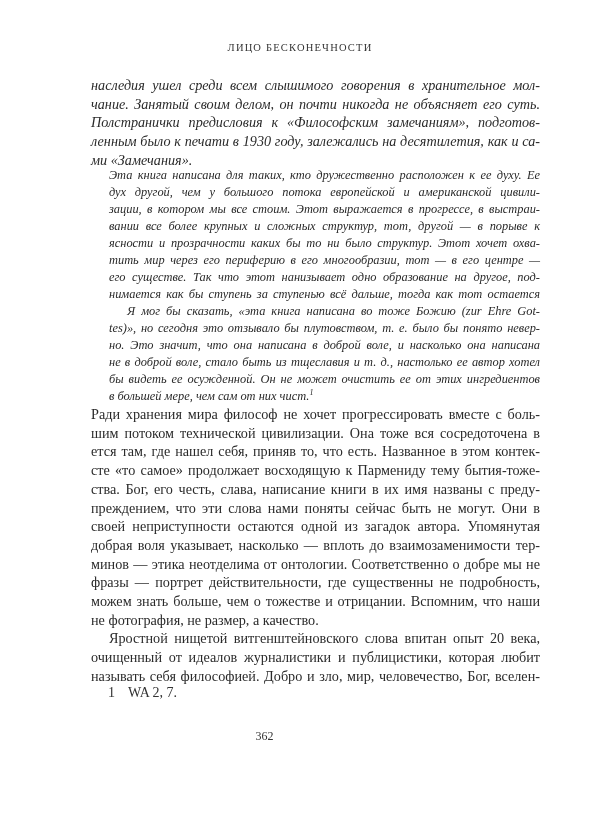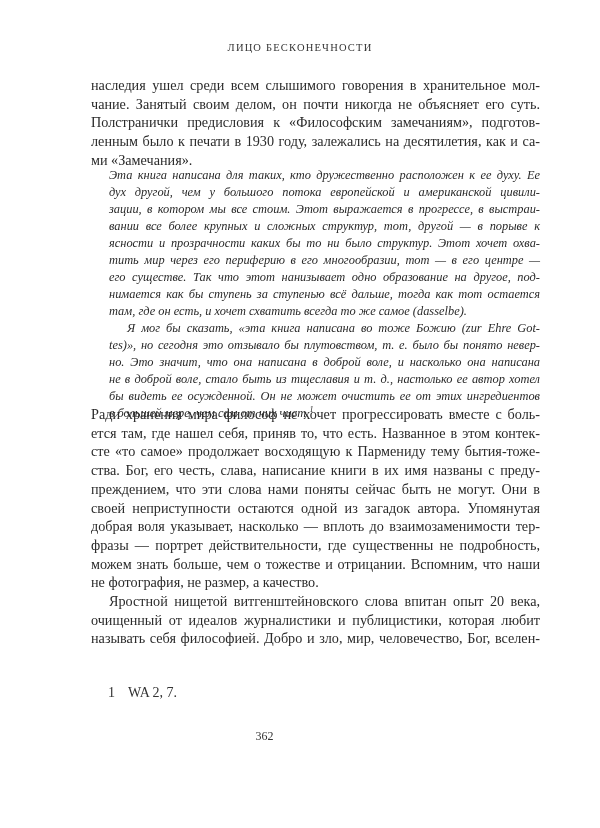--- a/index.html
+++ b/index.html
@@ -6,21 +6,21 @@
     body { width: 600px; height: 828px; position: relative; overflow: hidden;
       font-family: "Liberation Serif", "DejaVu Serif", serif; color: #2a2a2a; }
     .running-head { position: absolute; top: 42px; left: 0; width: 600px; text-align: center;
       font-size: 10.5px; letter-spacing: 1.2px; color: #333; }
     .body-text { position: absolute; left: 91px; width: 449px; }
     .line { display: block; white-space: nowrap; text-align: justify; text-align-last: justify; }
     .line.last { text-align-last: left; }
     .main { font-size: 14.2px; line-height: 18.7px; }
     .quote { font-size: 12.4px; line-height: 17px; left: 109px; width: 431px; }
     .indent { padding-left: 18px; }
-    .p1 { top: 76px; }
+    .p1 { top: 76px; font-style: italic; }
     .q { top: 167px; font-style: italic; }
     .p2 { top: 405px; }
     .footnote { position: absolute; top: 685px; left: 108px; font-size: 14px; color: #333; }
     .footnote .num { display: inline-block; width: 20px; }
     .page-number { position: absolute; top: 729px; left: 0; width: 529px; text-align: center;
       font-size: 12px; color: #333; }
     sup { font-size: 8px; vertical-align: super; line-height: 0; }
   </style>
 </head>
 <body>
@@ -37,37 +37,38 @@
 
 <div class="body-text quote q">
   <span class="line">Эта книга написана для таких, кто дружественно расположен к ее духу. Ее</span>
   <span class="line">дух другой, чем у большого потока европейской и американской цивили-</span>
   <span class="line">зации, в котором мы все стоим. Этот выражается в прогрессе, в выстраи-</span>
   <span class="line">вании все более крупных и сложных структур, тот, другой — в порыве к</span>
   <span class="line">ясности и прозрачности каких бы то ни было структур. Этот хочет охва-</span>
   <span class="line">тить мир через его периферию в его многообразии, тот — в его центре —</span>
   <span class="line">его существе. Так что этот нанизывает одно образование на другое, под-</span>
   <span class="line">нимается как бы ступень за ступенью всё дальше, тогда как тот остается</span>
-  <span class="line last">там, где он есть, и хочет схватить всегда то же самое (dasselbe).</span>
   <span class="line indent">Я мог бы сказать, «эта книга написана во тоже Божию (zur Ehre Got-</span>
   <span class="line">tes)», но сегодня это отзывало бы плутовством, т. е. было бы понято невер-</span>
   <span class="line">но. Это значит, что она написана в доброй воле, и насколько она написана</span>
   <span class="line">не в доброй воле, стало быть из тщеславия и т. д., настолько ее автор хотел</span>
   <span class="line">бы видеть ее осужденной. Он не может очистить ее от этих ингредиентов</span>
   <span class="line last"><span>в большей мере, чем сам от них чист.</span><sup>1</sup></span>
 </div>
 
 <div class="body-text main p2">
   <span class="line">Ради хранения мира философ не хочет прогрессировать вместе с боль-</span>
+  <span class="line">шим потоком технической цивилизации. Она тоже вся сосредоточена в</span>
   <span class="line">ется там, где нашел себя, приняв то, что есть. Названное в этом контек-</span>
   <span class="line">сте «то самое» продолжает восходящую к Пармениду тему бытия-тоже-</span>
   <span class="line">ства. Бог, его честь, слава, написание книги в их имя названы с преду-</span>
   <span class="line">преждением, что эти слова нами поняты сейчас быть не могут. Они в</span>
   <span class="line">своей неприступности остаются одной из загадок автора. Упомянутая</span>
   <span class="line">добрая воля указывает, насколько — вплоть до взаимозаменимости тер-</span>
+  <span class="line">минов — этика неотделима от онтологии. Соответственно о добре мы не</span>
   <span class="line">фразы — портрет действительности, где существенны не подробность,</span>
   <span class="line">можем знать больше, чем о тожестве и отрицании. Вспомним, что наши</span>
   <span class="line last">не фотография, не размер, а качество.</span>
   <span class="line indent">Яростной нищетой витгенштейновского слова впитан опыт 20 века,</span>
   <span class="line">очищенный от идеалов журналистики и публицистики, которая любит</span>
   <span class="line">называть себя философией. Добро и зло, мир, человечество, Бог, вселен-</span>
 </div>
 
 <div class="footnote">
   <span class="num">1</span><span>WA 2, 7.</span>

